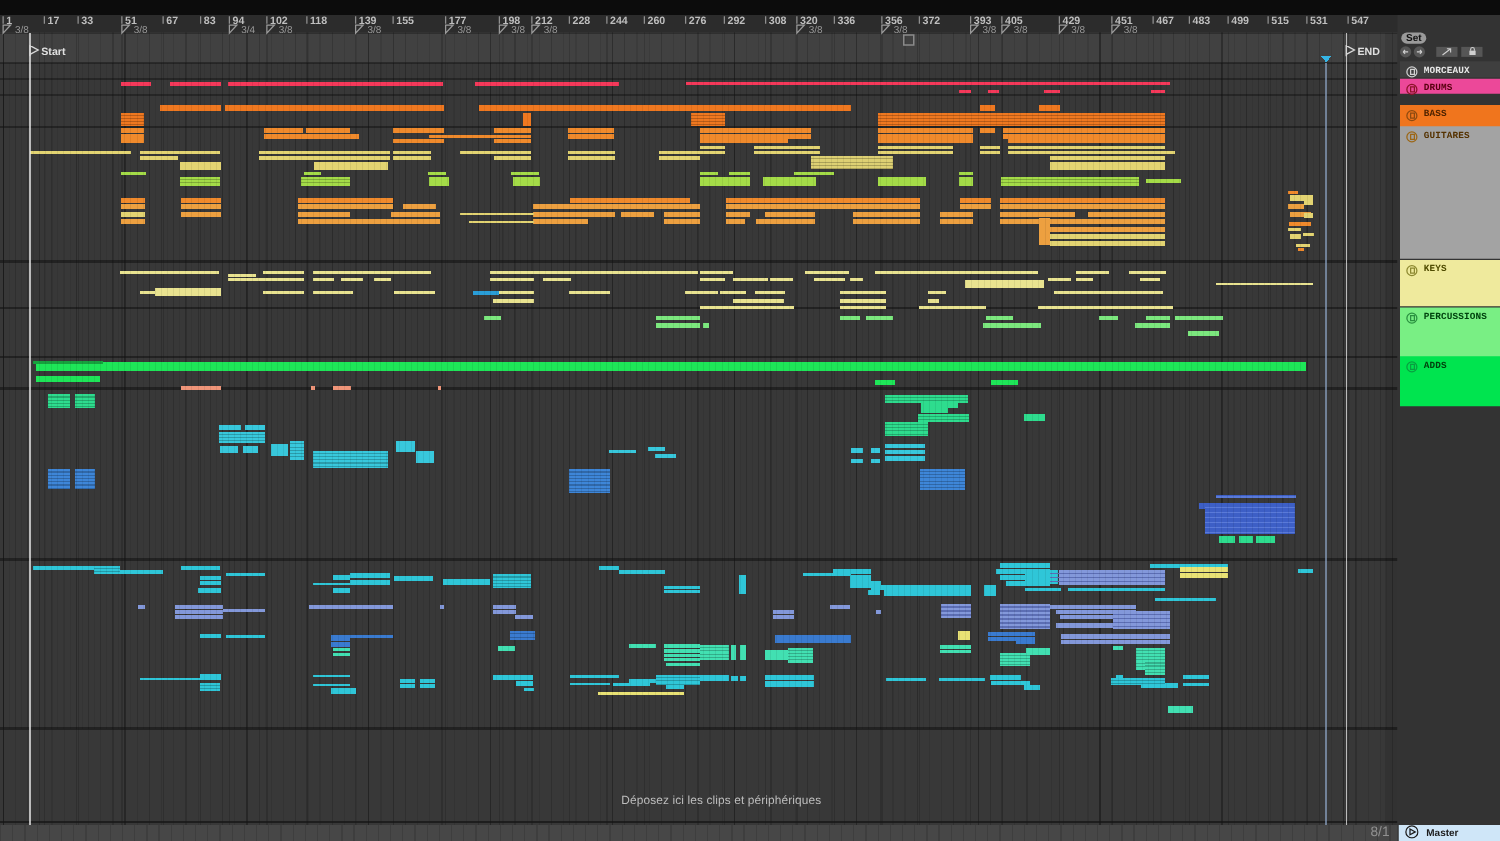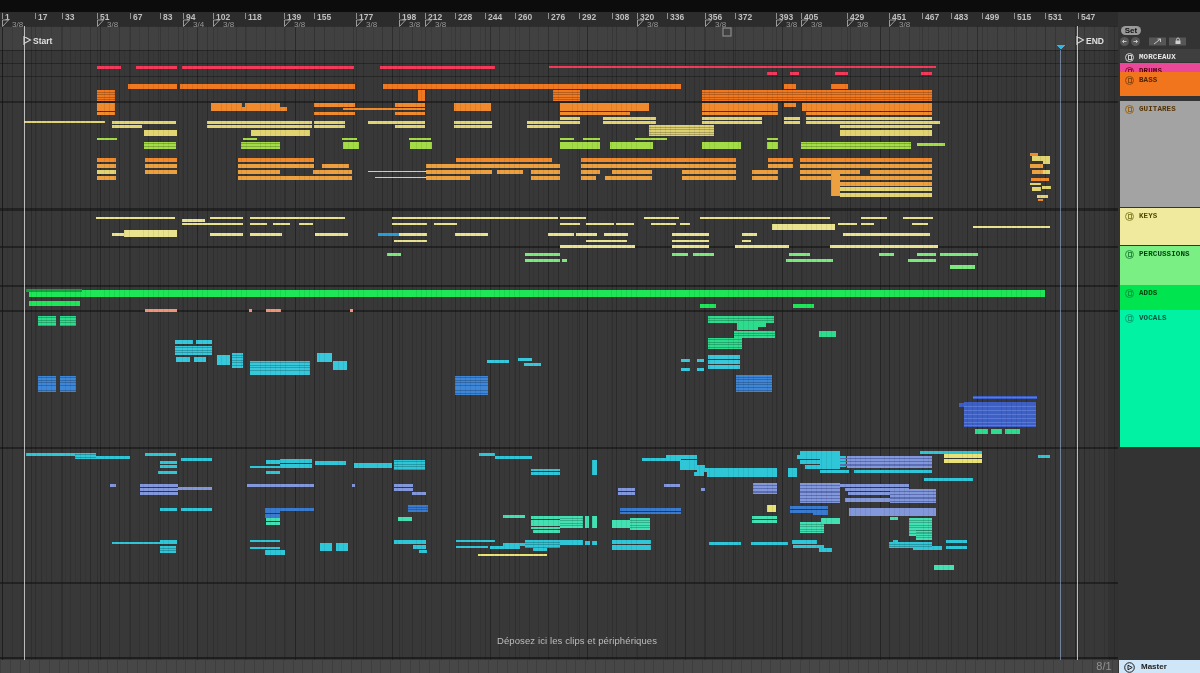--- a/index.html
+++ b/index.html
@@ -7,21 +7,21 @@
 #numrow { position:absolute; left:0; top:12px; width:1200px; height:14px; background:#2c2c2c; }
 #main { position:absolute; left:0; top:0; width:1118px; height:673px; }
 .rn { font-size:8.5px; font-weight:bold; fill:#bfbfbf; font-family:"Liberation Sans",sans-serif; }
 .ts { font-size:8px; fill:#989898; font-family:"Liberation Sans",sans-serif; }
 #sidebar { position:absolute; left:1118px; top:0; width:82px; height:673px; background:#333333; }
 #topbar2 { position:absolute; left:0; top:0; width:1200px; height:12px; background:#0c0c0c; z-index:5; }
 .trk { position:absolute; left:2px; right:0; padding-left:5px; display:flex; align-items:flex-start;font-family:Liberation Mono, monospace; }
 .ticn { width:9px; height:9px; border:1px solid; border-radius:50%; margin-top:3.5px; position:relative; flex:none; }
 .ticn:after { content:""; position:absolute; left:1.5px; top:1.5px; width:2.5px; height:2.5px; border:1px solid; border-color:inherit; }
 .tnm { font-size:7.5px; font-weight:bold; margin-left:5px; margin-top:4px; letter-spacing:0.1px; white-space:nowrap; }
-#master { position:absolute; left:1119px; top:660px; width:81px; height:13px; background:#cfe6f8; color:#1d1d1d; display:flex; align-items:flex-end; }
+#master { position:absolute; left:1119px; top:660px; width:81px; height:13px; background:#cfe6f8; color:#1d1d1d; display:flex; align-items:flex-start; }
 #master .mnm { font-size:8px; font-weight:bold; margin-left:6px; line-height:13px; }
 #bottom { position:absolute; left:0; top:659.5px; width:1118px; height:13.5px; background:#474747;
   background-image:repeating-linear-gradient(to right, #3e3e3e 0, #3e3e3e 1px, transparent 1px, transparent 9.75px); }
 #drop { position:absolute; left:497px; top:635px; width:300px; color:#bdbdbd; font-size:9.5px; letter-spacing:0.1px; }
 #meter { position:absolute; left:1092px; top:660px; width:24px; color:#909090; font-size:11px; text-align:center; }
 </style></head><body>
 <div id="main">
 <svg width="1118" height="673" style="position:absolute;left:0;top:0" shape-rendering="crispEdges">
 <rect x="0" y="26" width="1118" height="24" fill="#414141"></rect>
 <rect x="2.0" y="12" width="1" height="661" fill="#000" opacity="0.16"></rect>
@@ -1069,43 +1069,39 @@
 </svg>
 <div id="sidebar">
 <div class="trk" style="top:49px;height:13px;background:#3f3f3f;color:#e8e8e8">
       <span class="ticn" style="border-color:#d0d0d0;color:#d0d0d0"></span>
       <span class="tnm">MORCEAUX</span>
     </div>
 <div class="trk" style="top:63px;height:12px;background:#ec4899;color:#57000f">
       <span class="ticn" style="border-color:#8c1228;color:#8c1228"></span>
       <span class="tnm">DRUMS</span>
     </div>
-<div class="trk" style="top:72px;height:24px;background:#f0751d;color:#4f2300">
+<div class="trk" style="top:84px;height:24px;background:#f0751d;color:#4f2300">
       <span class="ticn" style="border-color:#8c4a10;color:#8c4a10"></span>
       <span class="tnm">BASS</span>
     </div>
 <div class="trk" style="top:101px;height:106px;background:#a3a3a3;color:#553200">
       <span class="ticn" style="border-color:#9c6614;color:#9c6614"></span>
       <span class="tnm">GUITARES</span>
     </div>
 <div class="trk" style="top:208px;height:37px;background:#efea9d;color:#4f4b00">
       <span class="ticn" style="border-color:#8c8830;color:#8c8830"></span>
       <span class="tnm">KEYS</span>
     </div>
 <div class="trk" style="top:246px;height:48px;background:#79ef84;color:#00430e">
       <span class="ticn" style="border-color:#2a9040;color:#2a9040"></span>
       <span class="tnm">PERCUSSIONS</span>
     </div>
 <div class="trk" style="top:285px;height:40px;background:#00e44f;color:#00430e">
       <span class="ticn" style="border-color:#089e40;color:#089e40"></span>
       <span class="tnm">ADDS</span>
-    </div>
-<div class="trk" style="top:310px;height:137px;background:#00f2a2;color:#00513a">
-      <span class="ticn" style="border-color:#07a877;color:#07a877"></span>
-      <span class="tnm">VOCALS</span>
     </div>
 <div style="position:absolute;left:3px;top:26px;width:20px;height:9px;background:#9a9a9a;border-radius:5px;color:#111;font-size:8px;font-weight:bold;text-align:center;line-height:9px">Set</div>
 <svg width="70" height="14" style="position:absolute;left:2px;top:36px">
 <circle cx="4.5" cy="5.5" r="4.5" fill="#565656"></circle>
 <path d="M 2.5 5.5 h 4 M 2.5 5.5 l 1.6 -1.6 M 2.5 5.5 l 1.6 1.6" stroke="#cfcfcf" stroke-width="0.9" fill="none"></path>
 <circle cx="15.5" cy="5.5" r="4.5" fill="#565656"></circle>
 <path d="M 13.5 5.5 h 4 M 17.5 5.5 l -1.6 -1.6 M 17.5 5.5 l -1.6 1.6" stroke="#cfcfcf" stroke-width="0.9" fill="none"></path>
 <rect x="29" y="1.5" width="17" height="8" fill="#565656"></rect>
 <path d="M 34 8 l 6.5 -5 m 0 3 v -3 h -3" stroke="#cfcfcf" stroke-width="0.9" fill="none"></path>
 <rect x="49" y="1.5" width="17" height="8" fill="#565656"></rect>

